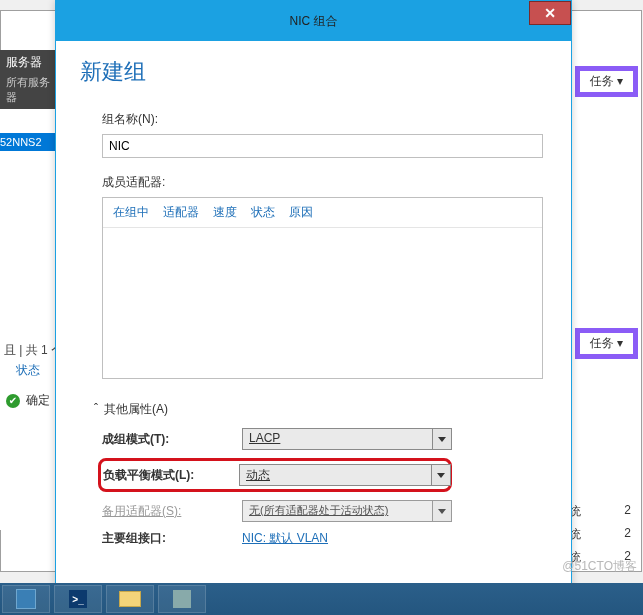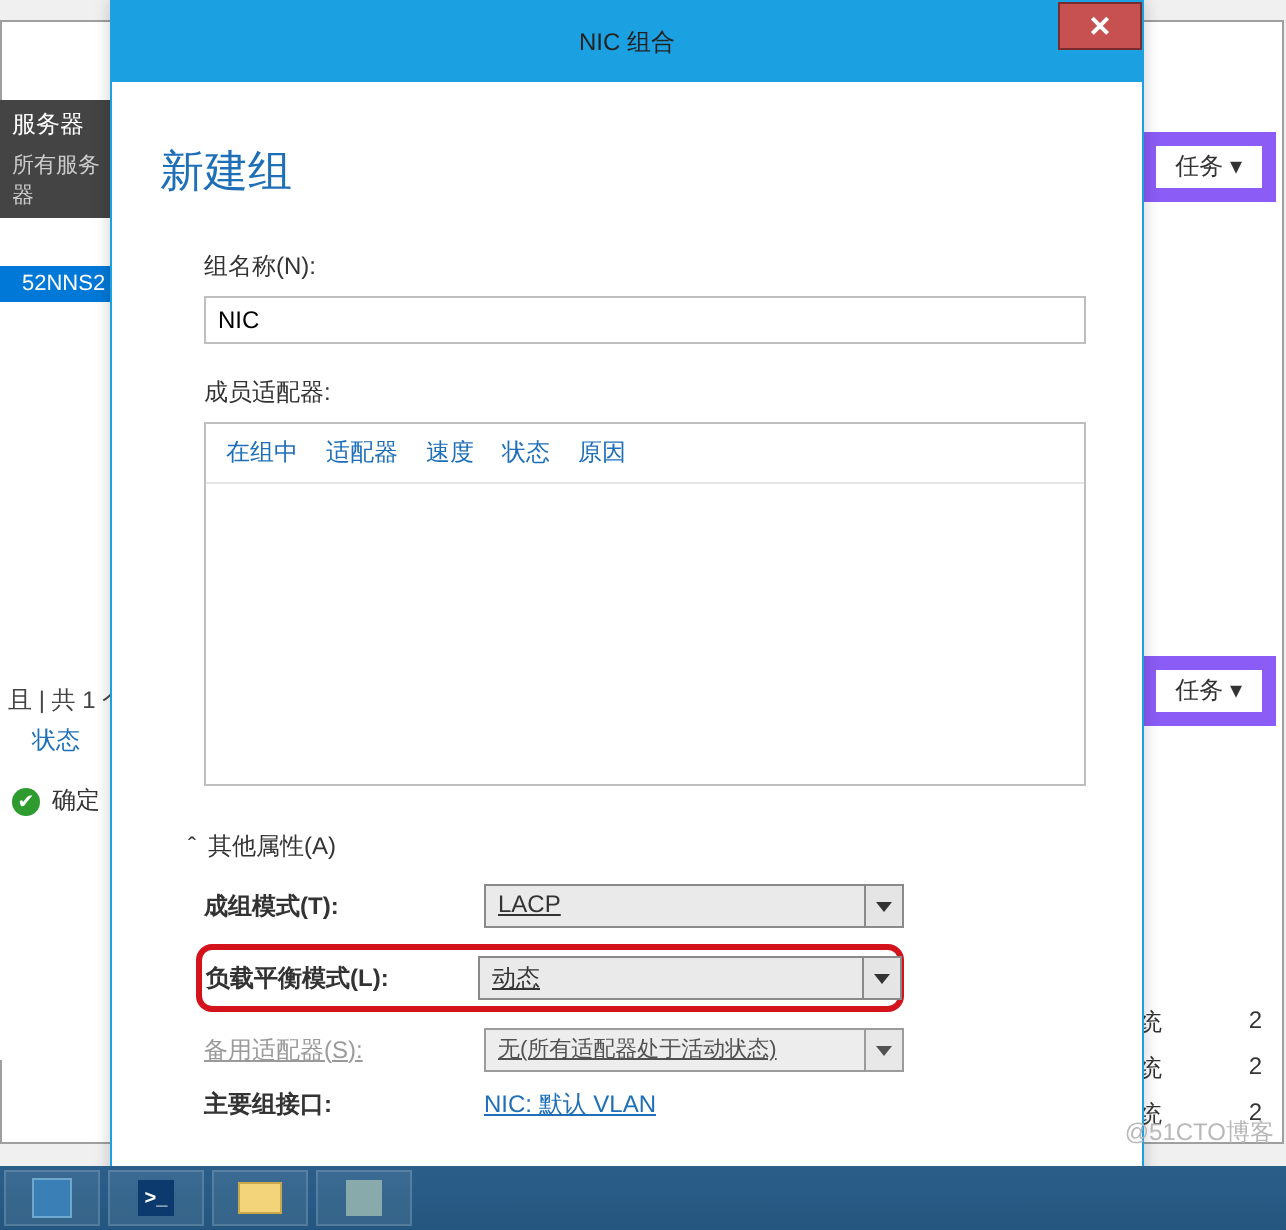--- a/index.html
+++ b/index.html
@@ -32,26 +32,26 @@
     padding: 4px 6px;
     font-size: 12px;
   }
   .bg-left-panel .sub {
     background: #444; color:#ccc;
     padding: 0 6px 4px;
     font-size: 11px;
   }
   .bg-selected {
     background: #0078d7; color:#fff;
-    padding: 3px 11px; margin-top: 24px;
+    padding: 3px 0; margin-top: 24px;
     font-size: 11px;
   }
   .bg-right-btn {
     position:absolute; right:5px;
-    background:#fff; border:7px solid #8b5cf6;
+    background:#fff; border:5px solid #8b5cf6;
     padding:2px 10px; font-size:12px;
   }
   .bg-bottom-info {
     position:absolute; left:0; bottom:75px;
     font-size: 12px; color:#444;
   }
   .dialog {
     position: absolute;
     left: 55px; top: 0;
     width: 515px;
@@ -90,21 +90,21 @@
   }
   .content {
     flex: 1;
     padding: 14px 24px 10px 24px;
     overflow: hidden;
   }
   .h1 {
     color: #1e6fb8;
     font-size: 22px;
     font-weight: 300;
-    margin: 16px 0 24px 0;
+    margin: 2px 0 24px 0;
   }
   .field {
     margin-left: 22px;
     margin-right: 4px;
   }
   .label {
     margin-bottom: 6px;
     color: #333;
   }
   .text-input {

